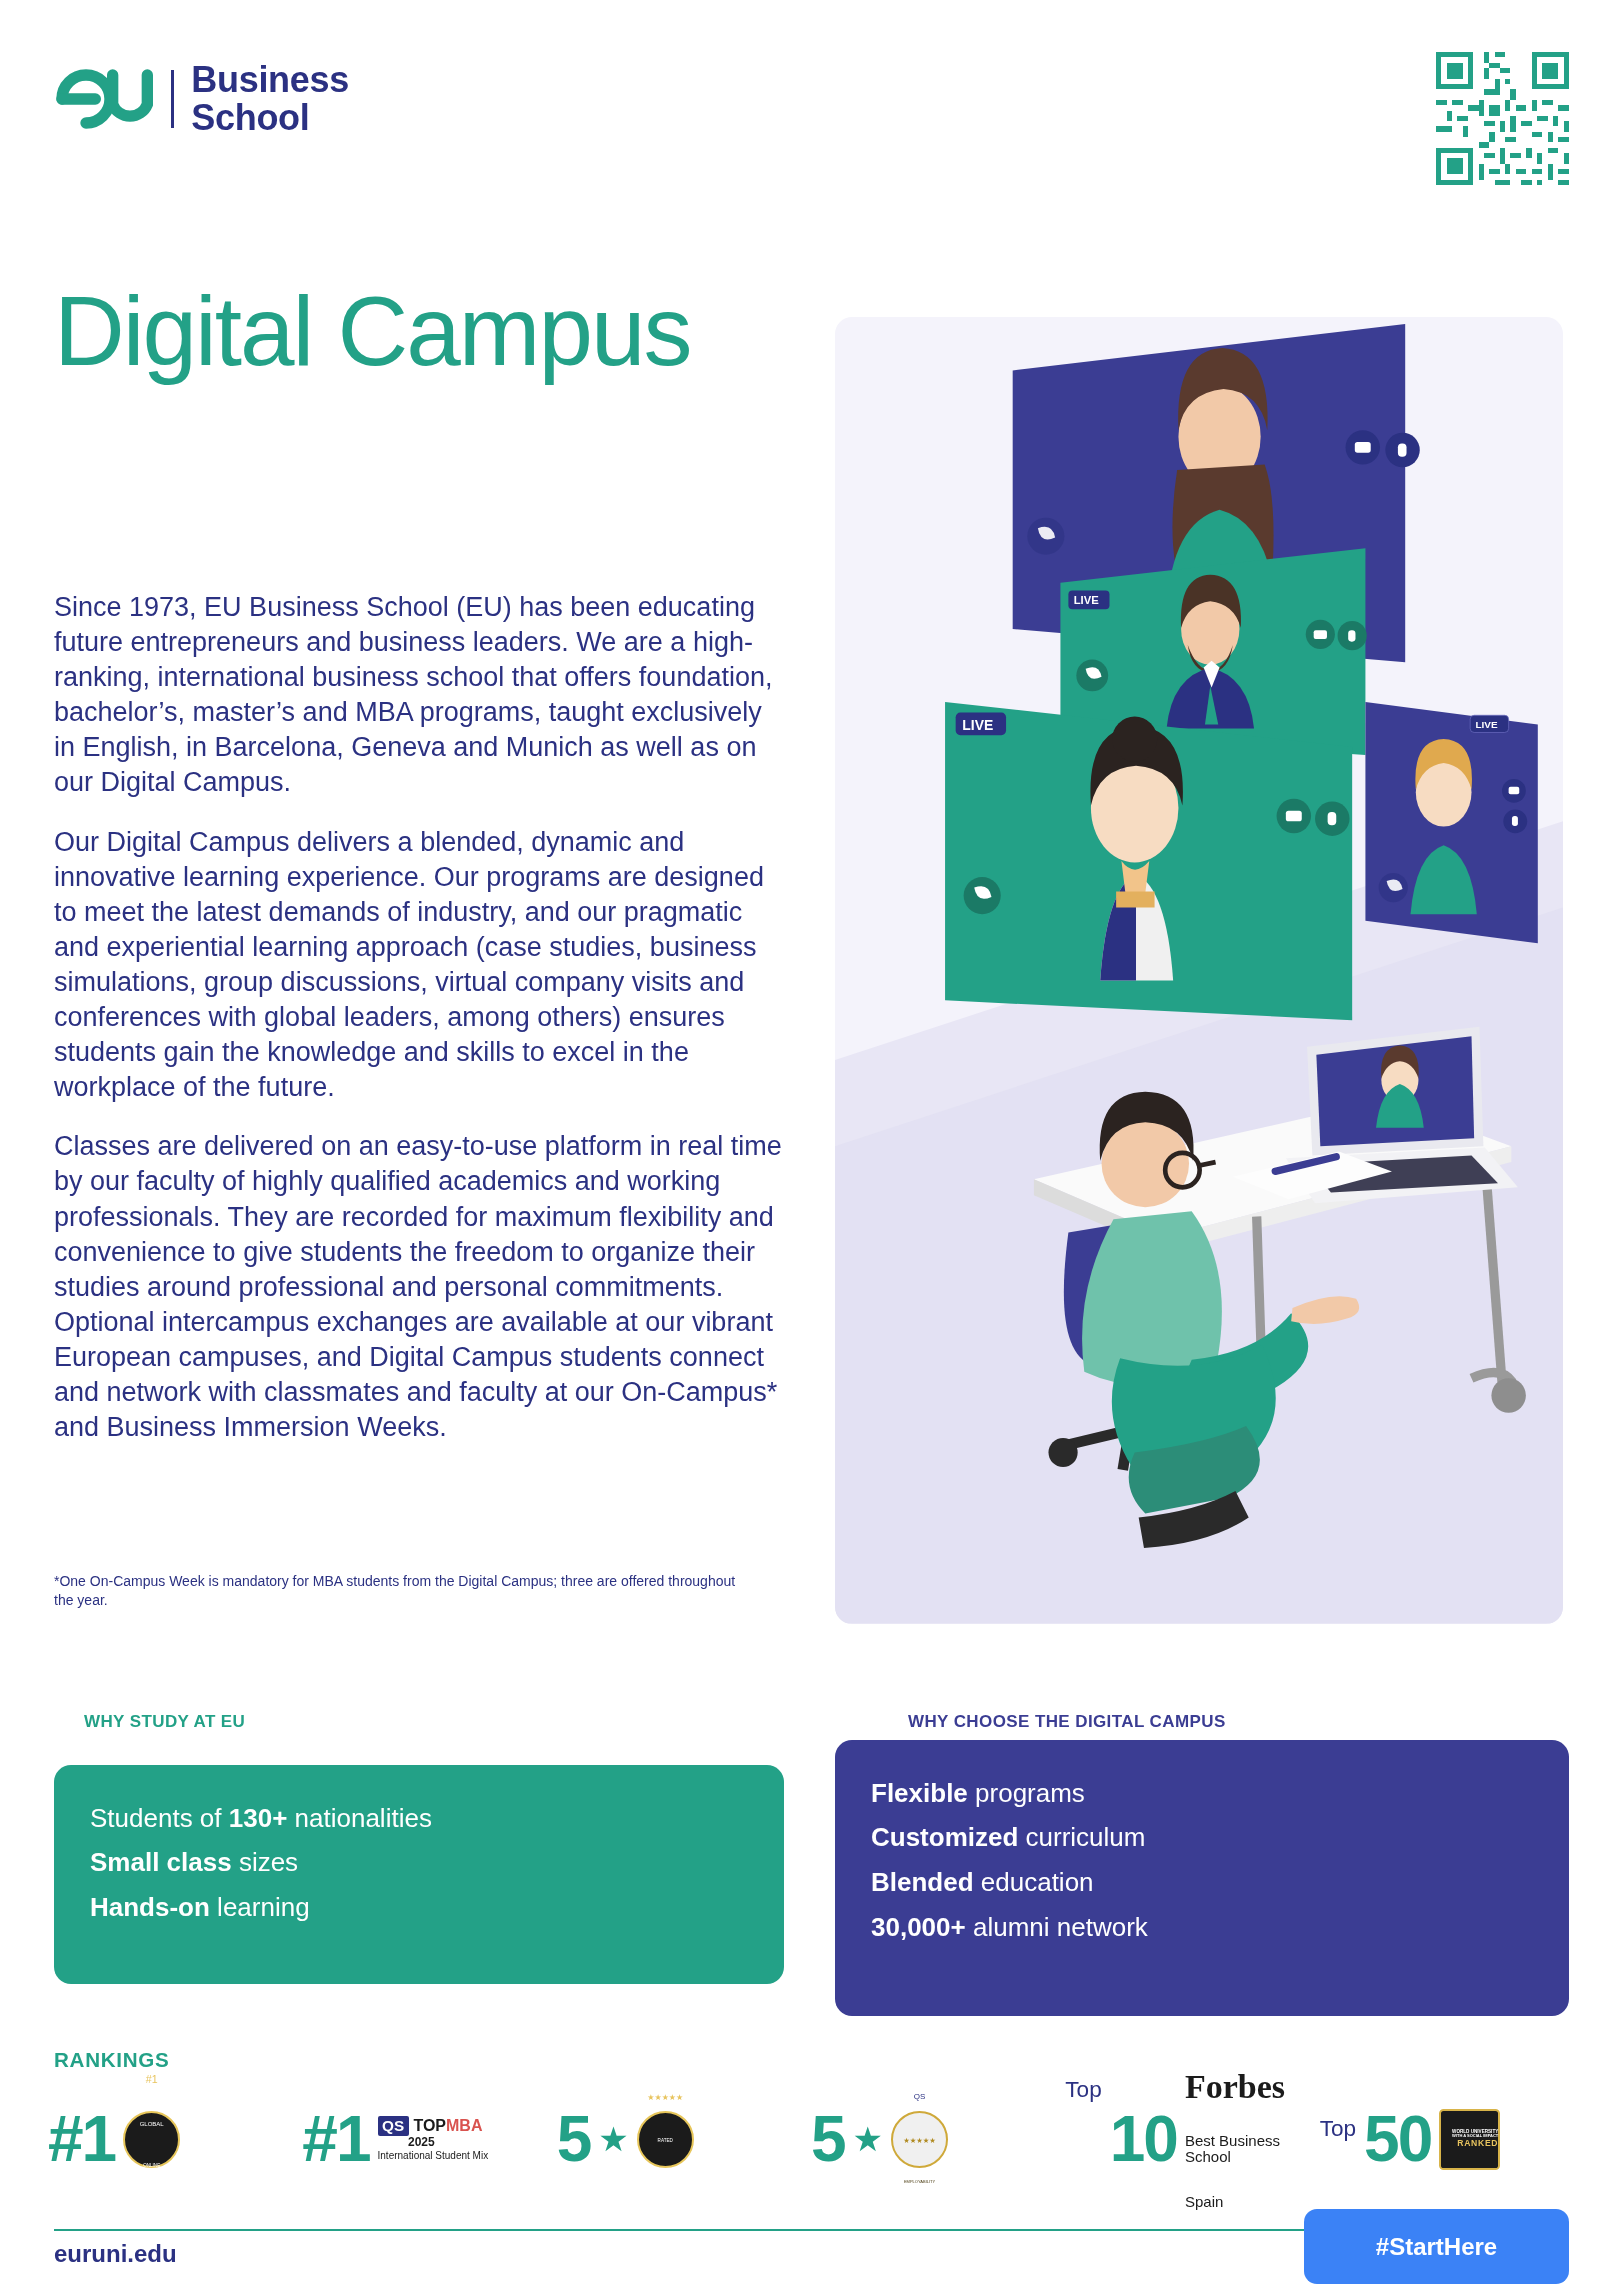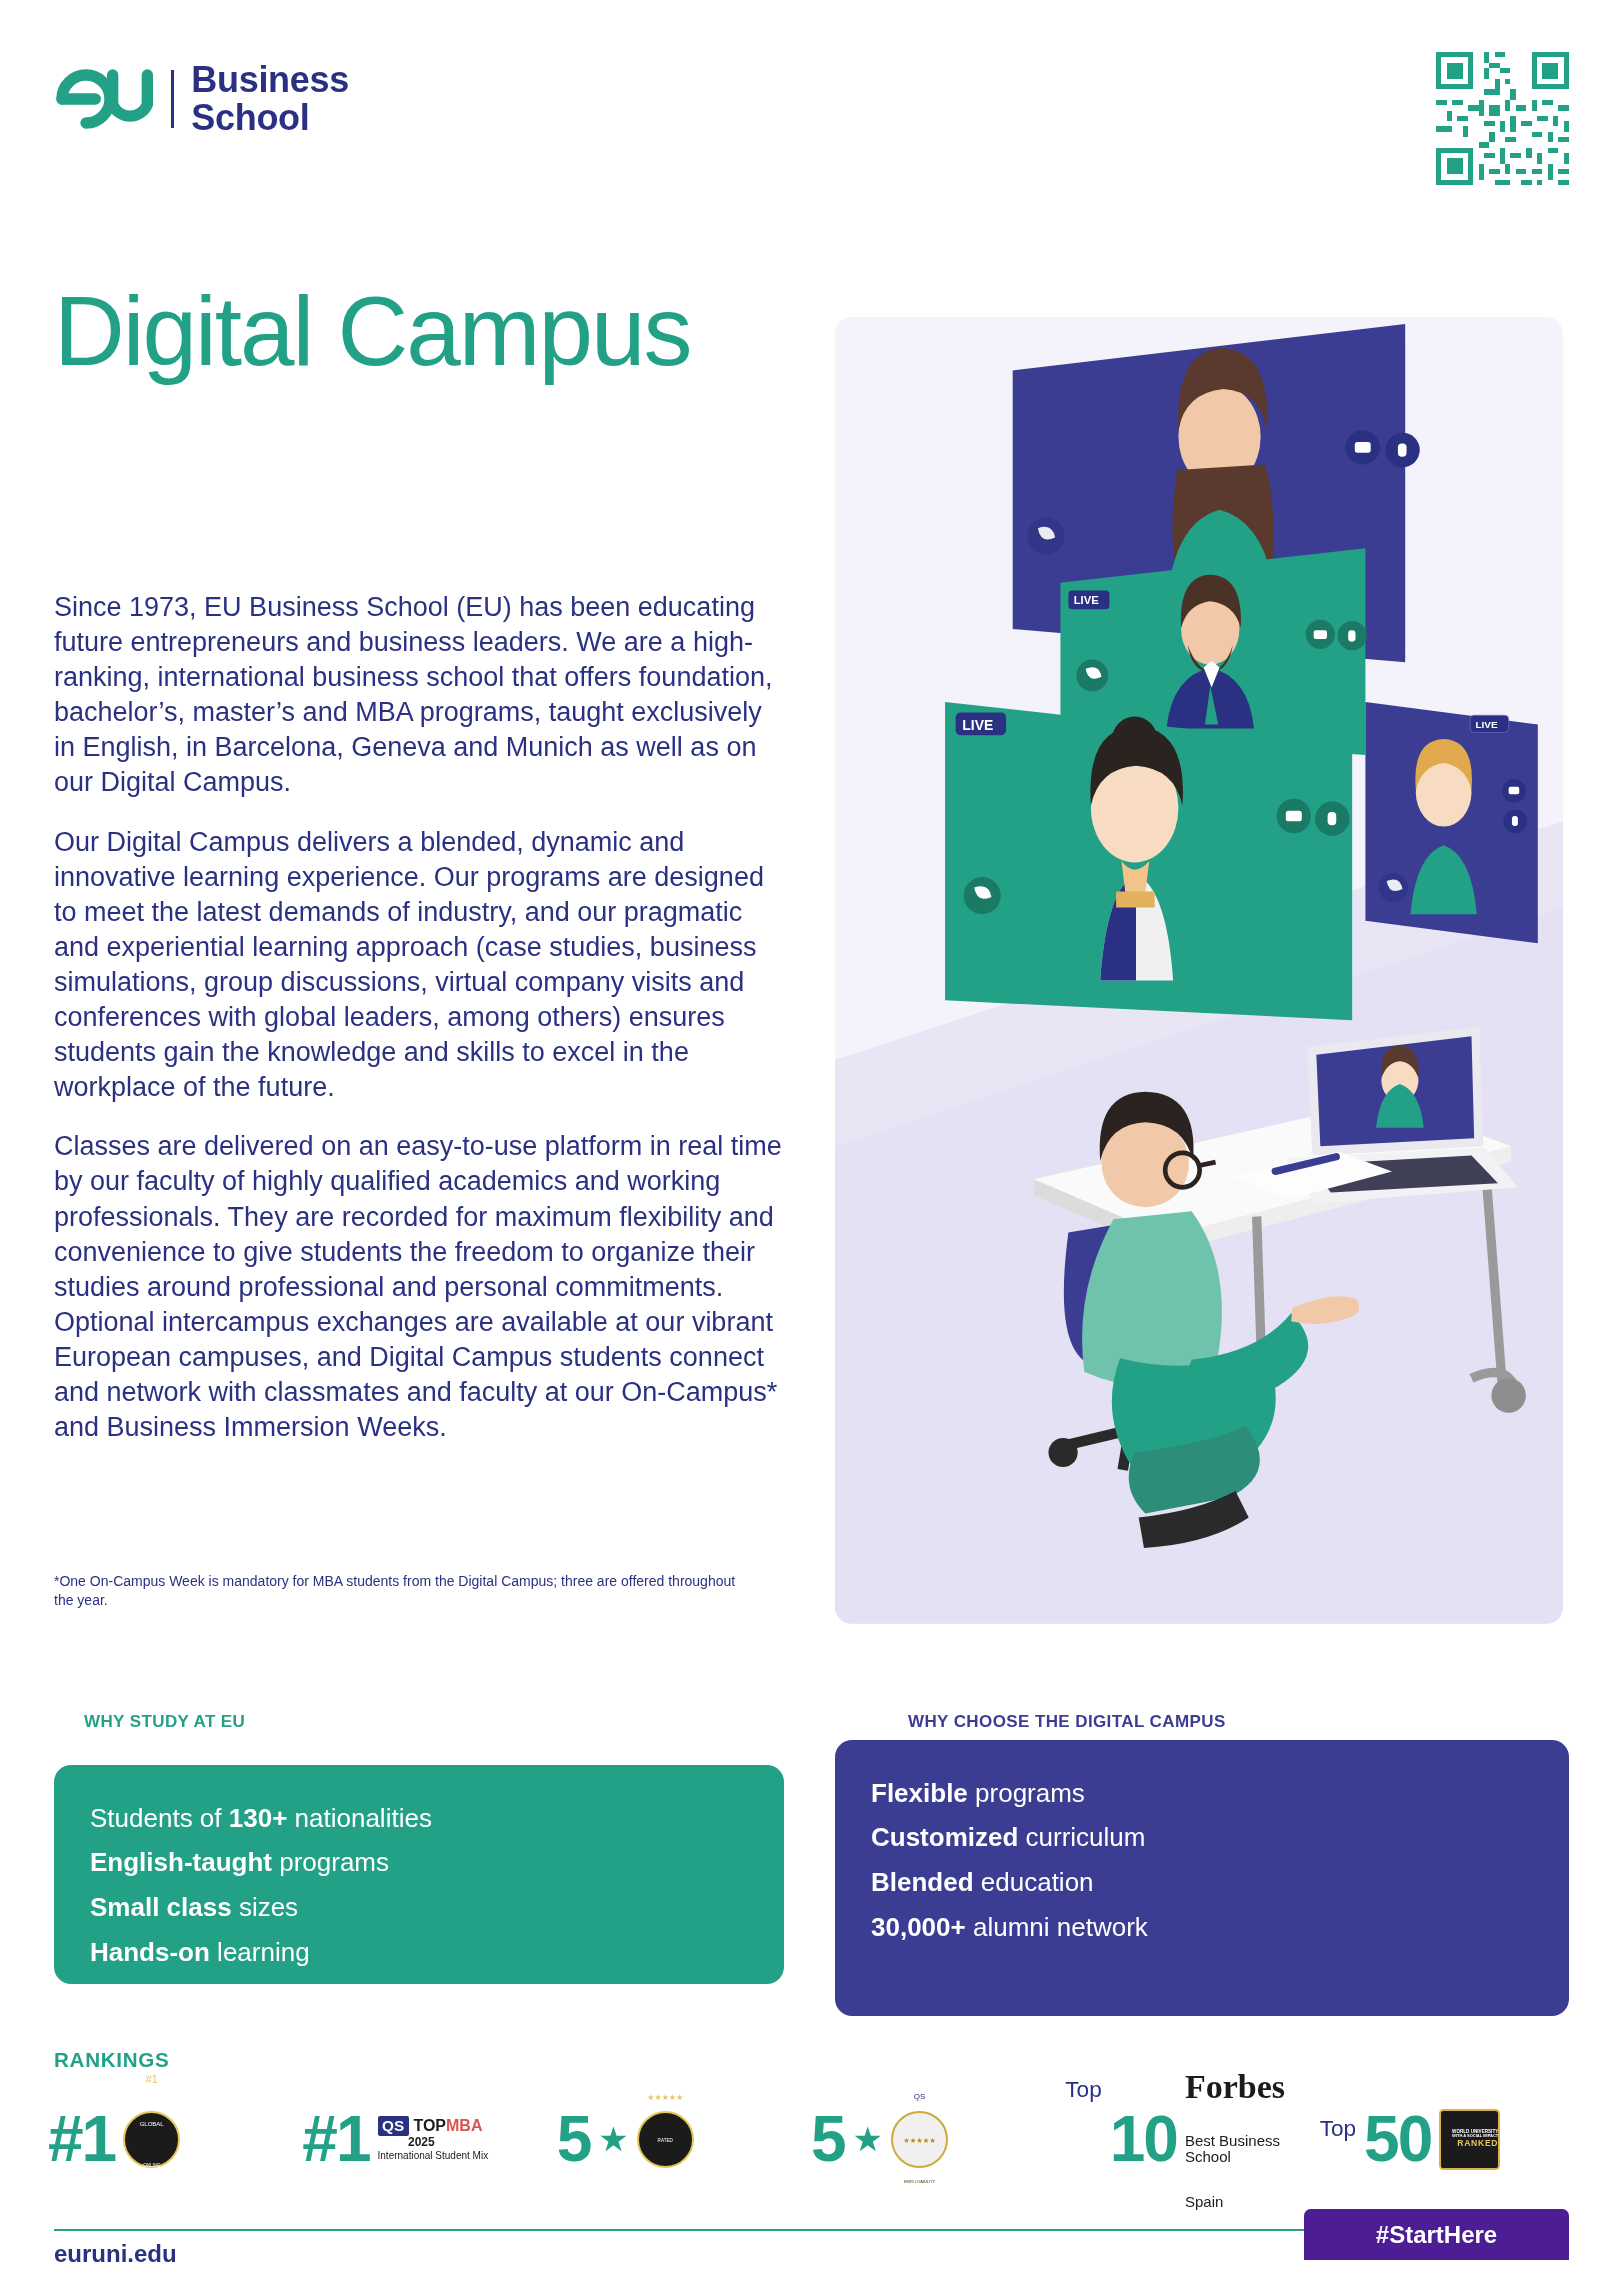--- a/index.html
+++ b/index.html
@@ -196,25 +196,25 @@
     background: #23a187;
   }
   .footer-url {
     position: absolute;
     left: 54px; top: 2240px;
     font-size: 24px; font-weight: bold; color: #2b3182;
   }
   .cta {
     position: absolute;
     right: 54px; top: 2209px;
-    width: 265px; height: 51px;
-    background: #4c1d95;
+    width: 265px; height: 75px;
+    background: #3b82f6;
     display: flex; align-items: center; justify-content: center;
     color: #fff; font-size: 24px; font-weight: bold;
-    border-top-left-radius: 6.6px; border-top-right-radius: 6.6px;
+    border-top-left-radius: 6.6px; border-top-right-radius: 6.6px; border-radius: 13px;
   }
 </style>
 </head>
 <body>
 
 <div class="page">
 
   <div class="logo">
     <span class="logo-mark">
       <svg viewBox="0 0 150 96" width="100" height="64">
@@ -438,23 +438,20 @@
   </div>
 
   <div class="panel-head" style="left:84px; top:1712px; color:#23a187;">WHY STUDY AT EU</div>
   <div class="panel-head" style="left:908px; top:1712px; color:#3b3d93;">WHY CHOOSE THE DIGITAL CAMPUS</div>
 
   <div class="panel green" style="left:54px; top:1740px; width:730px; height:219px;margin-top:25px;">
     <div>
       <span>Students of </span><b>130+</b><span> nationalities</span>
     </div>
     <div>
-      <b>English-taught</b><span> programs</span>
-    </div>
-    <div>
       <b>Small class</b><span> sizes</span>
     </div>
     <div>
       <b>Hands-on</b><span> learning</span>
     </div>
   </div>
 
   <div class="panel blue" style="left:835px; top:1740px; width:734px; height:276px;">
     <div>
       <b>Flexible</b><span> programs</span>

